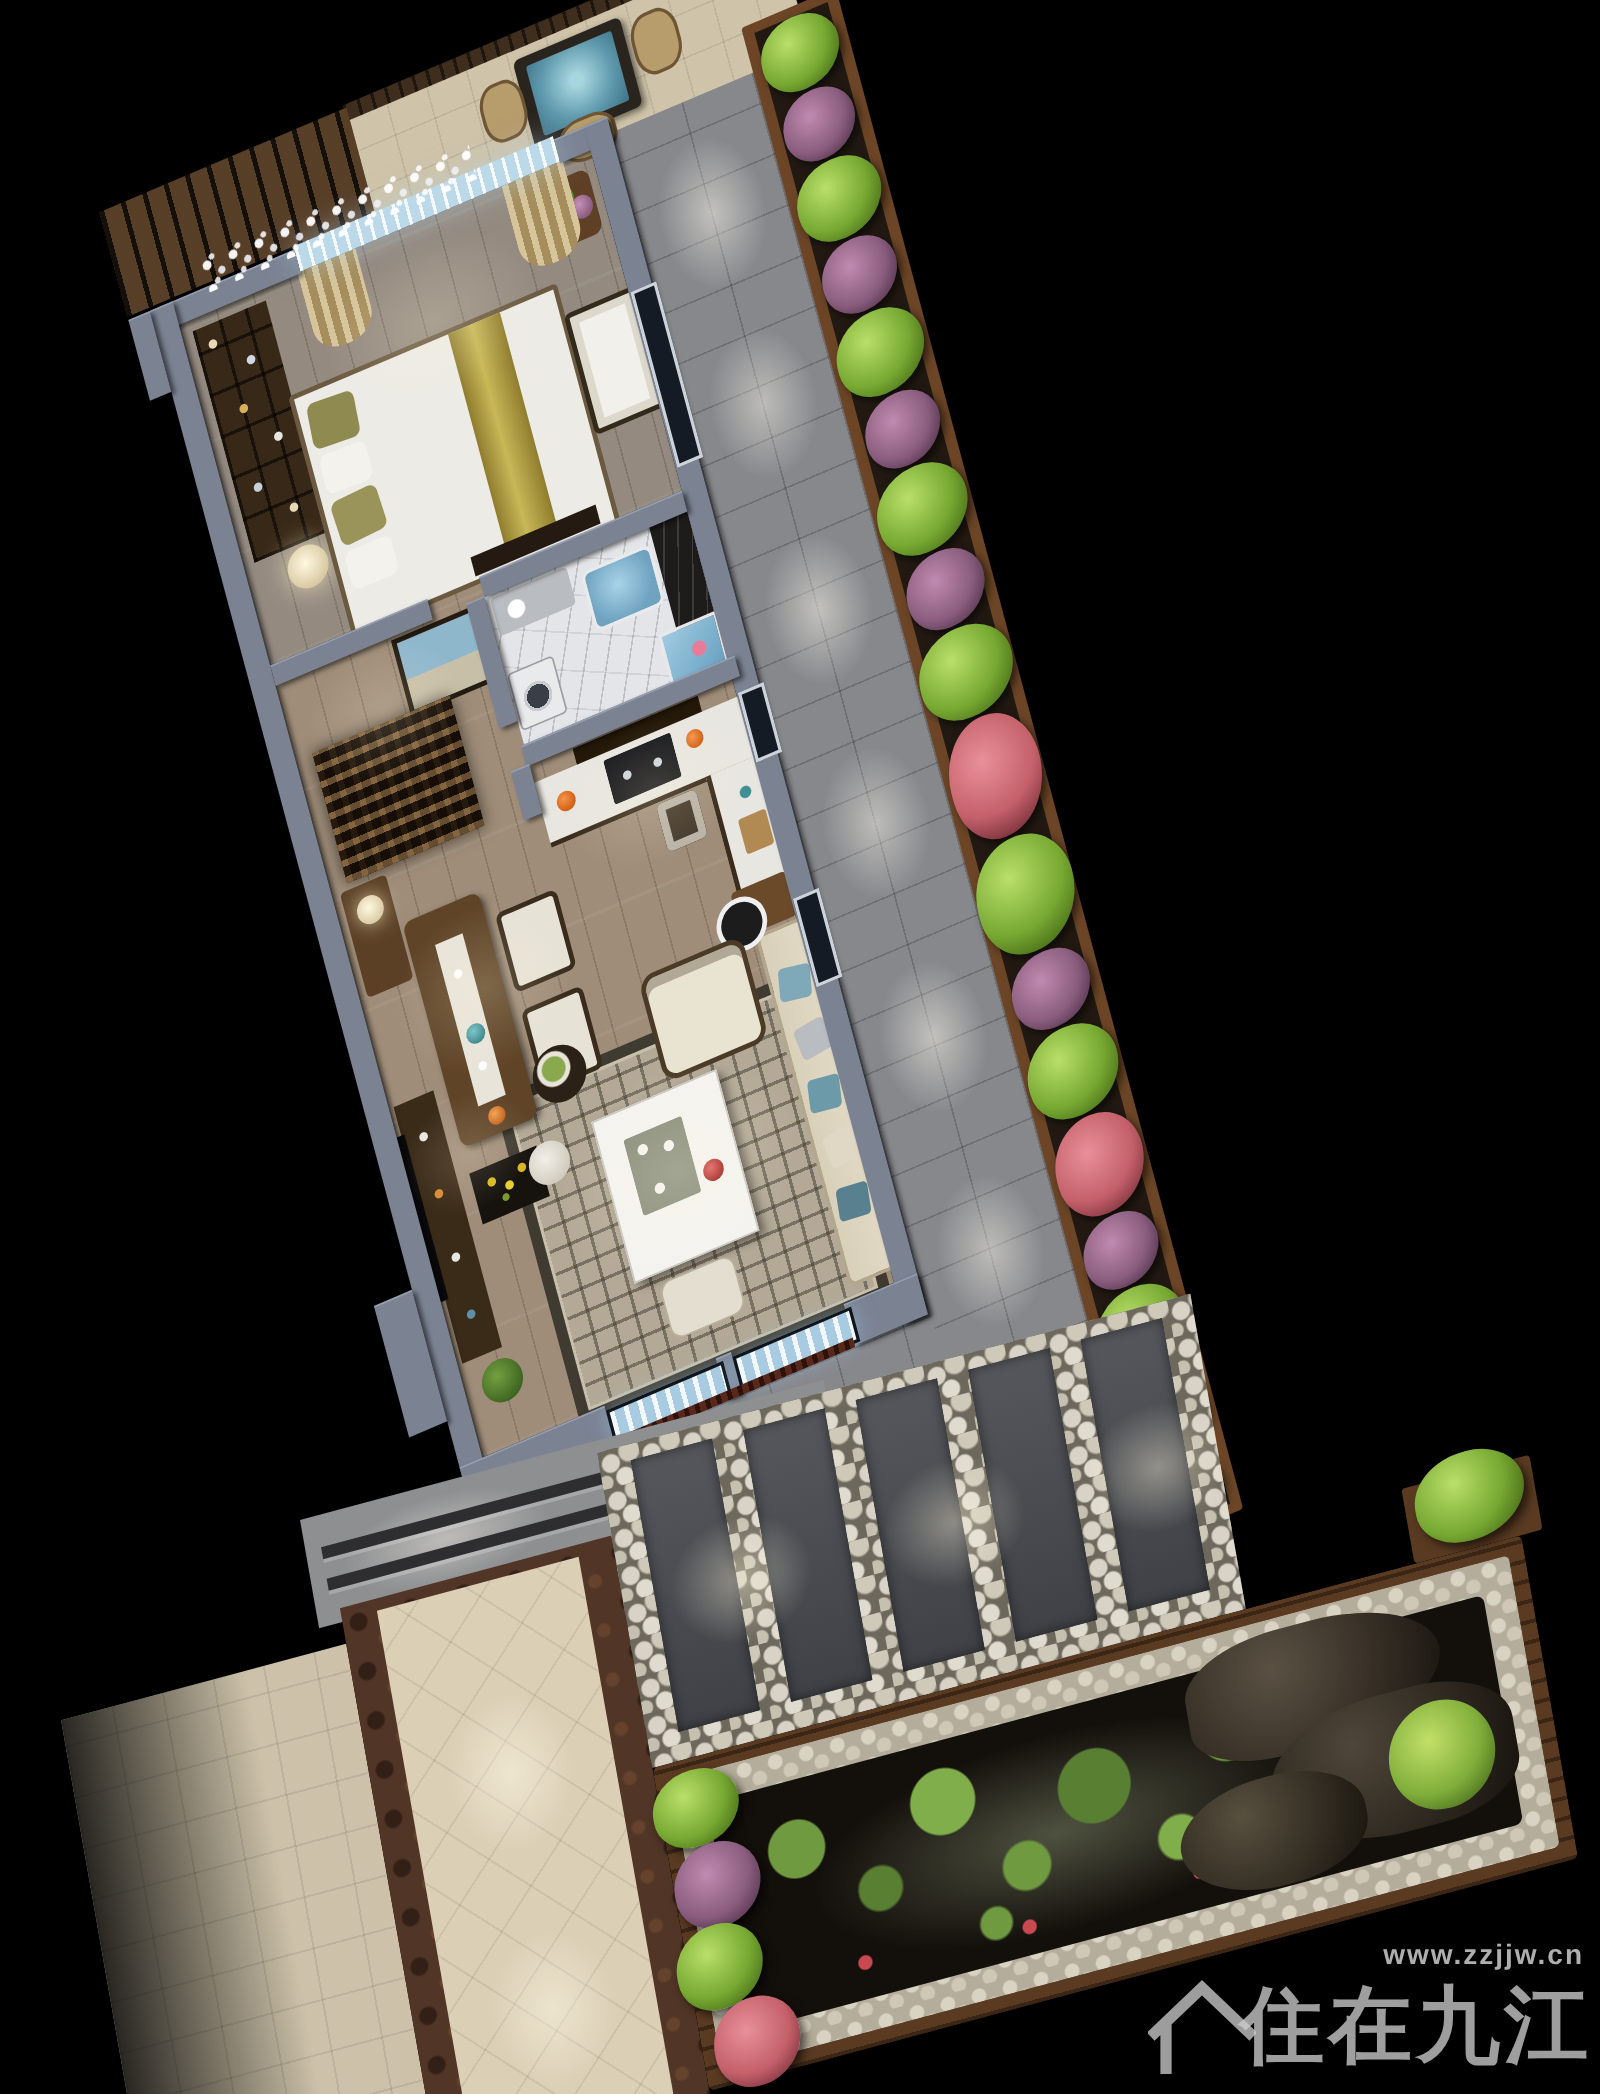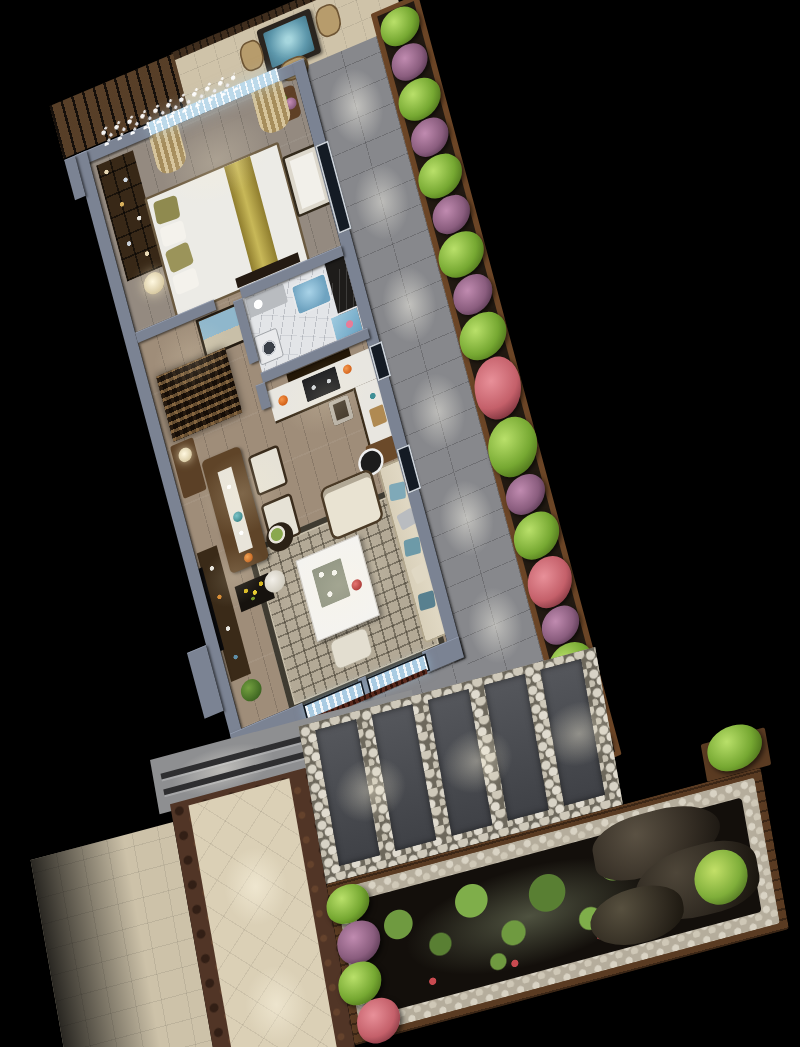--- a/index.html
+++ b/index.html
@@ -186,15 +186,22 @@
     <div class="abs" style="left:515px;top:235px;width:54px;height:54px;border-radius:50%;background:radial-gradient(circle at 40% 35%,#c3e068,#7fae3a 55%,#2f4c10 100%);z-index:4;"></div>
     <div class="abs" style="left:545px;top:128px;width:66px;height:38px;background:#5a3b22;border-radius:2px;z-index:3;"></div>
     <div class="abs bush bg1" style="left:550px;top:118px;width:56px;height:44px;z-index:4;"></div>
     <div class="abs bush bg1" style="left:148px;top:172px;width:44px;height:38px;z-index:4;"></div>
     <div class="abs bush bp1" style="left:152px;top:210px;width:44px;height:42px;z-index:4;"></div>
     <div class="abs bush bg1" style="left:146px;top:250px;width:44px;height:42px;z-index:4;"></div>
     <div class="abs bush bk1" style="left:158px;top:290px;width:44px;height:44px;z-index:4;"></div>
   </div>
 
   <div class="watermark">
+    <div class="wm-url">www.zzjjw.cn</div>
+    <div class="wm-row">
+      <svg class="wm-house" viewBox="0 0 48 42">
+        <path d="M3 24 L24 4 L45 24 M8 21 L8 40" fill="none" stroke="rgba(205,205,205,.85)" stroke-width="5" stroke-linecap="square"></path>
+      </svg>
+      <span class="wm-brand">住在九江</span>
+    </div>
   </div>
 
 </div>
 
 </body></html>

